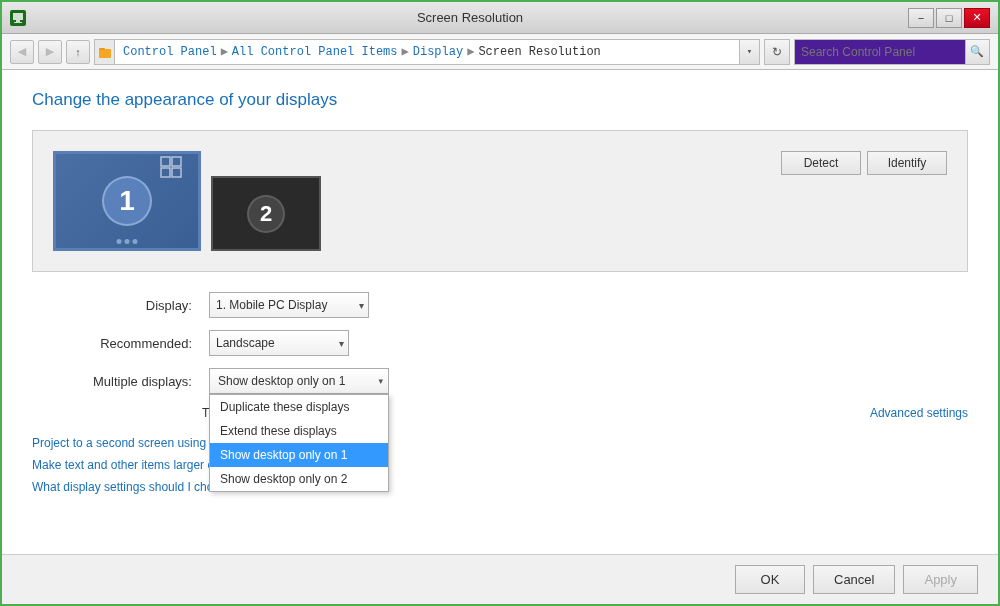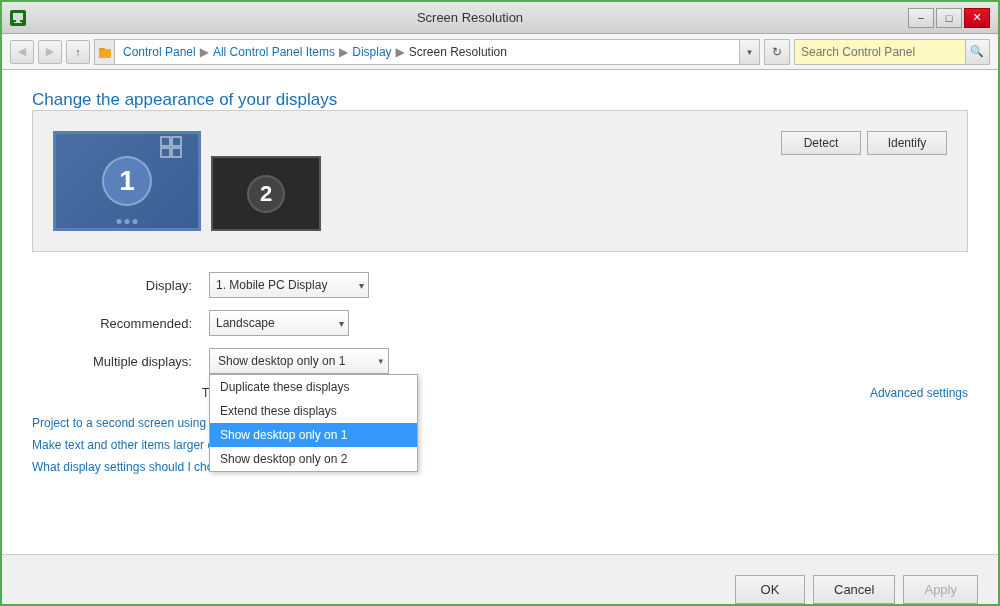--- a/index.html
+++ b/index.html
@@ -152,21 +152,21 @@
       justify-content: center;
       font-size: 12px;
       color: #555;
     }
 
     .search-bar {
       display: flex;
       align-items: center;
       height: 26px;
       border: 1px solid #bbb;
-      background: #fef9c3;
+      background: #4c1d95;
       width: 196px;
     }
 
     .search-input {
       flex: 1;
       border: none;
       outline: none;
       padding: 0 6px;
       font-size: 12px;
       color: #888;
@@ -190,20 +190,21 @@
       flex: 1;
       background: white;
       padding: 20px 30px;
       overflow-y: auto;
     }
 
     .page-title {
       color: #1a70b8;
       font-size: 17px;
       font-weight: 400;
+      margin-bottom: 20px;
     }
 
     .display-preview-area {
       border: 1px solid #ccc;
       background: #f0f0f0;
       padding: 20px;
       margin-bottom: 20px;
       display: flex;
       align-items: center;
       justify-content: space-between;
@@ -436,21 +437,21 @@
       cursor: pointer;
       font-size: 12px;
       text-decoration: none;
     }
 
     .bottom-bar {
       background: #f0f0f0;
       border-top: 1px solid #ccc;
       height: 50px;
       display: flex;
-      align-items: flex-end;
+      align-items: center;
       justify-content: flex-end;
       padding: 0 20px;
       gap: 8px;
       flex-shrink: 0;
     }
 
     .bottom-btn {
       padding: 6px 20px;
       border: 1px solid #ababab;
       background: linear-gradient(to bottom, #f5f5f5, #e5e5e5);
@@ -488,21 +489,21 @@
       <button class="tb-btn">−</button>
       <button class="tb-btn">□</button>
       <button class="tb-btn close">✕</button>
     </div>
   </div>
 
   <div class="address-bar">
     <button class="nav-btn disabled">◀</button>
     <button class="nav-btn disabled">▶</button>
     <button class="nav-btn">↑</button>
-    <div style="display:flex;flex:1;">
+    <div style="display:flex;flex:1;font-family:Liberation Mono, monospace;">
       <div style="width:20px;height:26px;border:1px solid #bbb;background:#e8e8e8;display:flex;align-items:center;justify-content:center;border-right:none;">
         <svg width="14" height="14" viewBox="0 0 14 14">
           <rect x="1" y="4" width="12" height="9" fill="#f5a623" rx="1"></rect>
           <rect x="1" y="3" width="6" height="2" fill="#e8951a" rx="1"></rect>
         </svg>
       </div>
       <div class="breadcrumb-bar">
         <span class="breadcrumb-link">Control Panel</span>
         <span class="breadcrumb-sep">▶</span>
         <span class="breadcrumb-link">All Control Panel Items</span>
@@ -577,21 +578,21 @@
       </div>
 
       <div class="form-row multiple-displays-row">
         <span class="form-label">Multiple displays:</span>
         <div class="dropdown-container">
           <div class="select-display" style="width:180px;">
             <span>Show desktop only on 1</span>
             <span class="select-arrow">▾</span>
           </div>
 
-          <div class="dropdown-menu" style="width:209px;">
+          <div class="dropdown-menu" style="width:180px;">
             <div class="dropdown-item">Duplicate these displays</div>
             <div class="dropdown-item">Extend these displays</div>
             <div class="dropdown-item selected">Show desktop only on 1</div>
             <div class="dropdown-item">Show desktop only on 2</div>
           </div>
         </div>
       </div>
 
       <div class="info-row-full" style="padding-left:170px;display:flex;justify-content:space-between;">
         <span style="font-size:12px;color:#333;">This is currently you</span>

